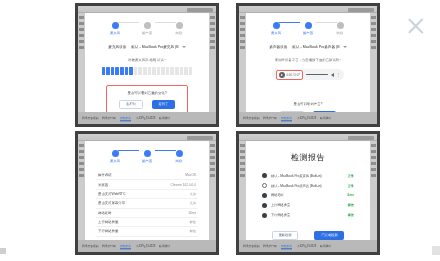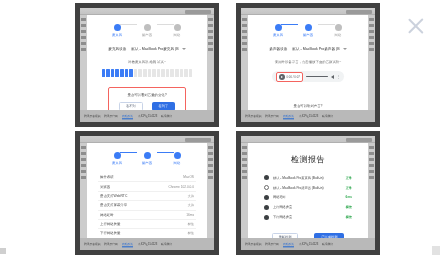--- a/index.html
+++ b/index.html
@@ -13,21 +13,21 @@
   
   .canvas {
     position: relative;
     width: 440px; height: 261px;
     background: #ffffff;
   }
 
   .panel {
     position: absolute;
     background: #d946ef;
-    border: 5px solid #404040;
+    border: 3px solid #404040;
     overflow: hidden;
   }
   .panel-tl { left: 75px;  top: 3px;   width: 144px; height: 124px; }
   .panel-tr { left: 236px; top: 3px;   width: 144px; height: 124px; }
   .panel-bl { left: 75px;  top: 131px; width: 144px; height: 124px; }
   .panel-br { left: 236px; top: 131px; width: 144px; height: 124px; }
 
   
   .chrome {
     height: 7px;

